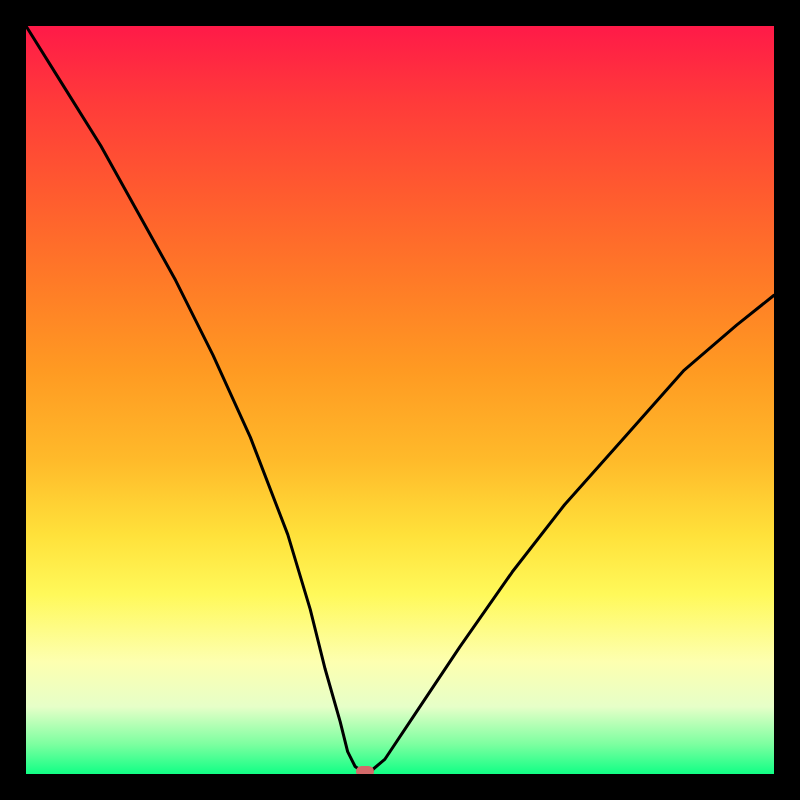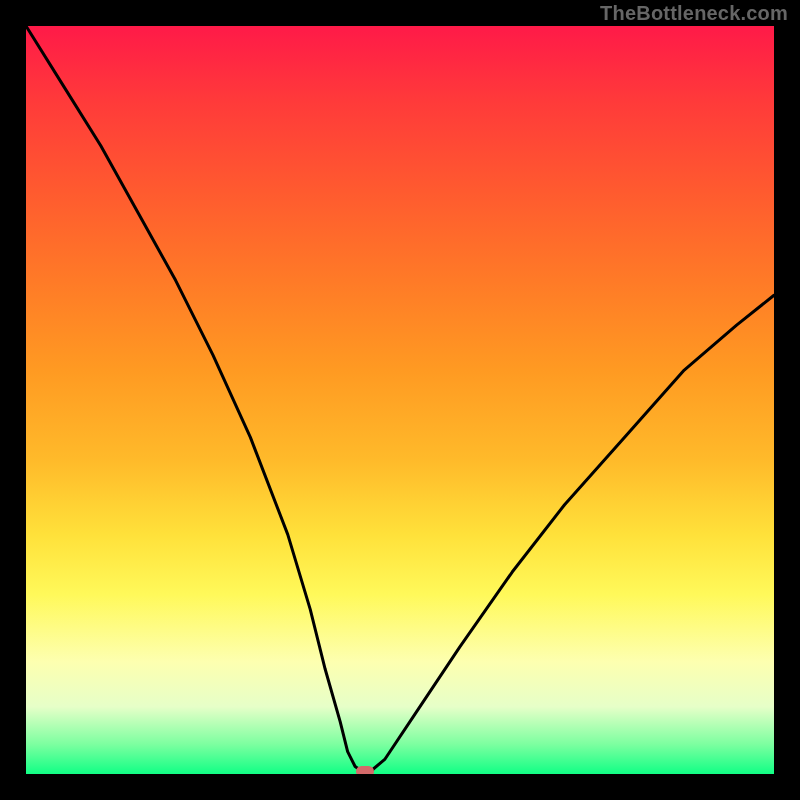--- a/index.html
+++ b/index.html
@@ -62,21 +62,20 @@
     width: 18px;
     height: 11px;
     border-radius: 6px;
     background: #d46a6a;
   }
 </style>
 </head>
 <body>
 
 <div class="frame">
-  <div class="watermark">TheBottleneck.com</div>
 
   <div class="plot-area">
     <svg viewBox="0 0 748 748" preserveAspectRatio="none">
       <path id="curve-path" fill="none" stroke="#000" stroke-width="3" stroke-linecap="round" stroke-linejoin="round" d="M0.00,0.00 L37.40,59.84 L74.80,119.68 L112.20,187.00 L149.60,254.32 L187.00,329.12 L224.40,411.40 L261.80,508.64 L284.24,583.44 L299.20,643.28 L314.16,695.64 L321.64,725.56 L329.12,740.52 L336.60,745.76 L344.08,745.76 L359.04,733.04 L388.96,688.16 L433.84,620.84 L486.20,546.04 L538.56,478.72 L598.40,411.40 L658.24,344.08 L710.60,299.20 L748.00,269.28"></path>
     </svg>
     <div id="marker" class="marker" style="left: 329.844px; top: 740.256px;"></div>
   </div>
 </div>
 
 </body></html>

